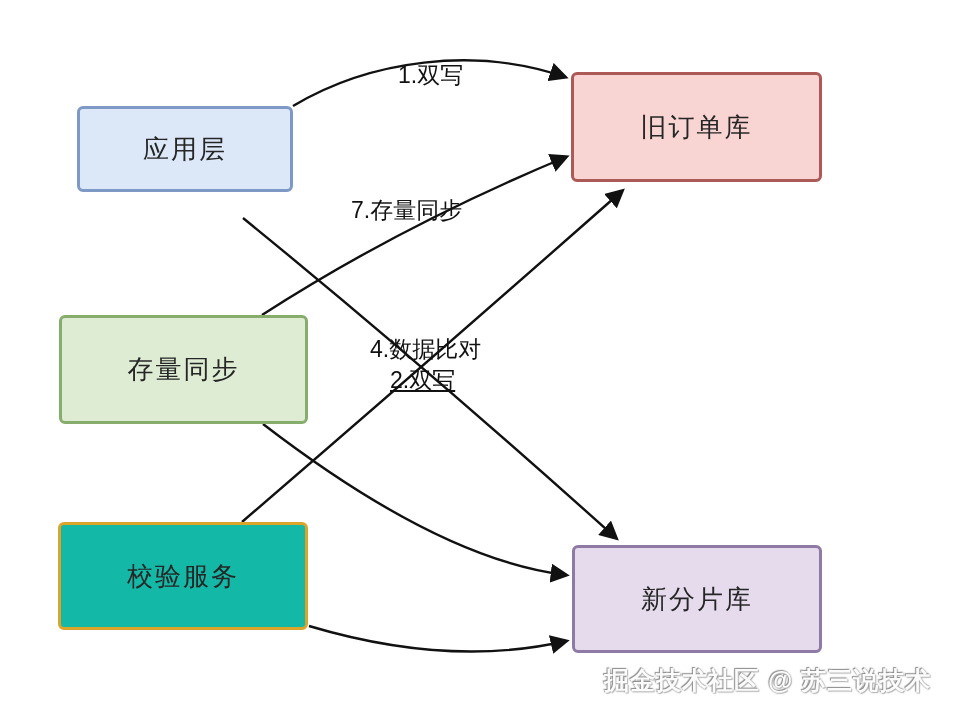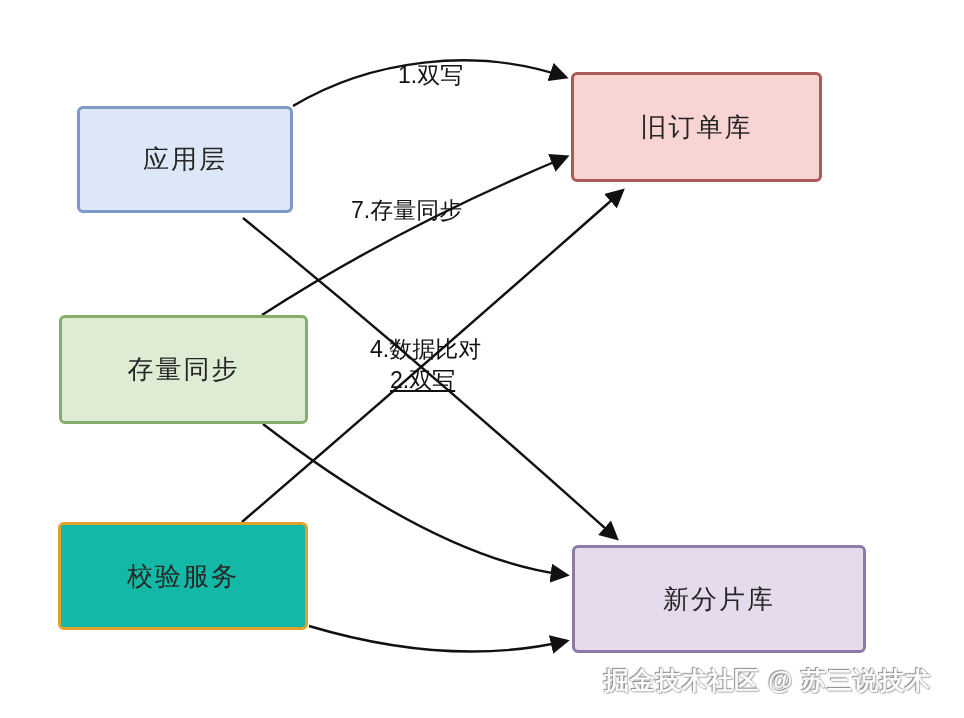--- a/index.html
+++ b/index.html
@@ -48,33 +48,33 @@
         <path d="M 293,106 C 370,60 475,46 565,77" fill="none" stroke="#111111" stroke-width="2.4" marker-end="url(#arrowhead)"></path>
         <path d="M 243,218 Q 420,362 616,538" fill="none" stroke="#111111" stroke-width="2.4" marker-end="url(#arrowhead)"></path>
         <path d="M 262,315 Q 400,226 566,157" fill="none" stroke="#111111" stroke-width="2.4" marker-end="url(#arrowhead)"></path>
         <path d="M 263,424 Q 440,560 566,575" fill="none" stroke="#111111" stroke-width="2.4" marker-end="url(#arrowhead)"></path>
         <path d="M 242,522 Q 428,362 622,191" fill="none" stroke="#111111" stroke-width="2.4" marker-end="url(#arrowhead)"></path>
         <path d="M 309,626 Q 450,668 566,641" fill="none" stroke="#111111" stroke-width="2.4" marker-end="url(#arrowhead)"></path>
       </g>
   </svg>
 
   <div id="nodes">
-      <div class="node" style="left: 77px; top: 106px; width: 216px; height: 107px; background: rgb(220, 232, 248); border-color: rgb(126, 153, 198);">
+      <div class="node" style="left: 77px; top: 106px; width: 216px; height: 86px; background: rgb(220, 232, 248); border-color: rgb(126, 153, 198);">
         <span>应用层</span>
       </div>
       <div class="node" style="left: 59px; top: 315px; width: 249px; height: 109px; background: rgb(223, 236, 212); border-color: rgb(135, 173, 108);">
         <span>存量同步</span>
       </div>
       <div class="node" style="left: 58px; top: 522px; width: 250px; height: 108px; background: #14b8a6; border-color: rgb(220, 164, 40);">
         <span>校验服务</span>
       </div>
       <div class="node" style="left: 571px; top: 72px; width: 251px; height: 110px; background: rgb(248, 212, 211); border-color: rgb(172, 90, 87);">
         <span>旧订单库</span>
       </div>
-      <div class="node" style="left: 572px; top: 545px; width: 294px; height: 108px; background: rgb(229, 219, 237); border-color: rgb(143, 122, 166); font-family: Liberation Serif, serif;">
+      <div class="node" style="left: 572px; top: 545px; width: 250px; height: 108px; background: rgb(229, 219, 237); border-color: rgb(143, 122, 166); font-family: Liberation Serif, serif;">
         <span>新分片库</span>
       </div>
     </div>
   <div id="labels">
       <div class="edge-label" style="left: 398px; top: 26px; margin-top: 34px;">1.双写</div>
       <div class="edge-label" style="left: 351px; top: 195px;">7.存量同步</div>
       <div class="edge-label" style="left: 370px; top: 334px;">4.数据比对</div>
       <div class="edge-label" style="left: 390px; top: 365px; text-decoration: underline;">2.双写</div>
     </div>
 

